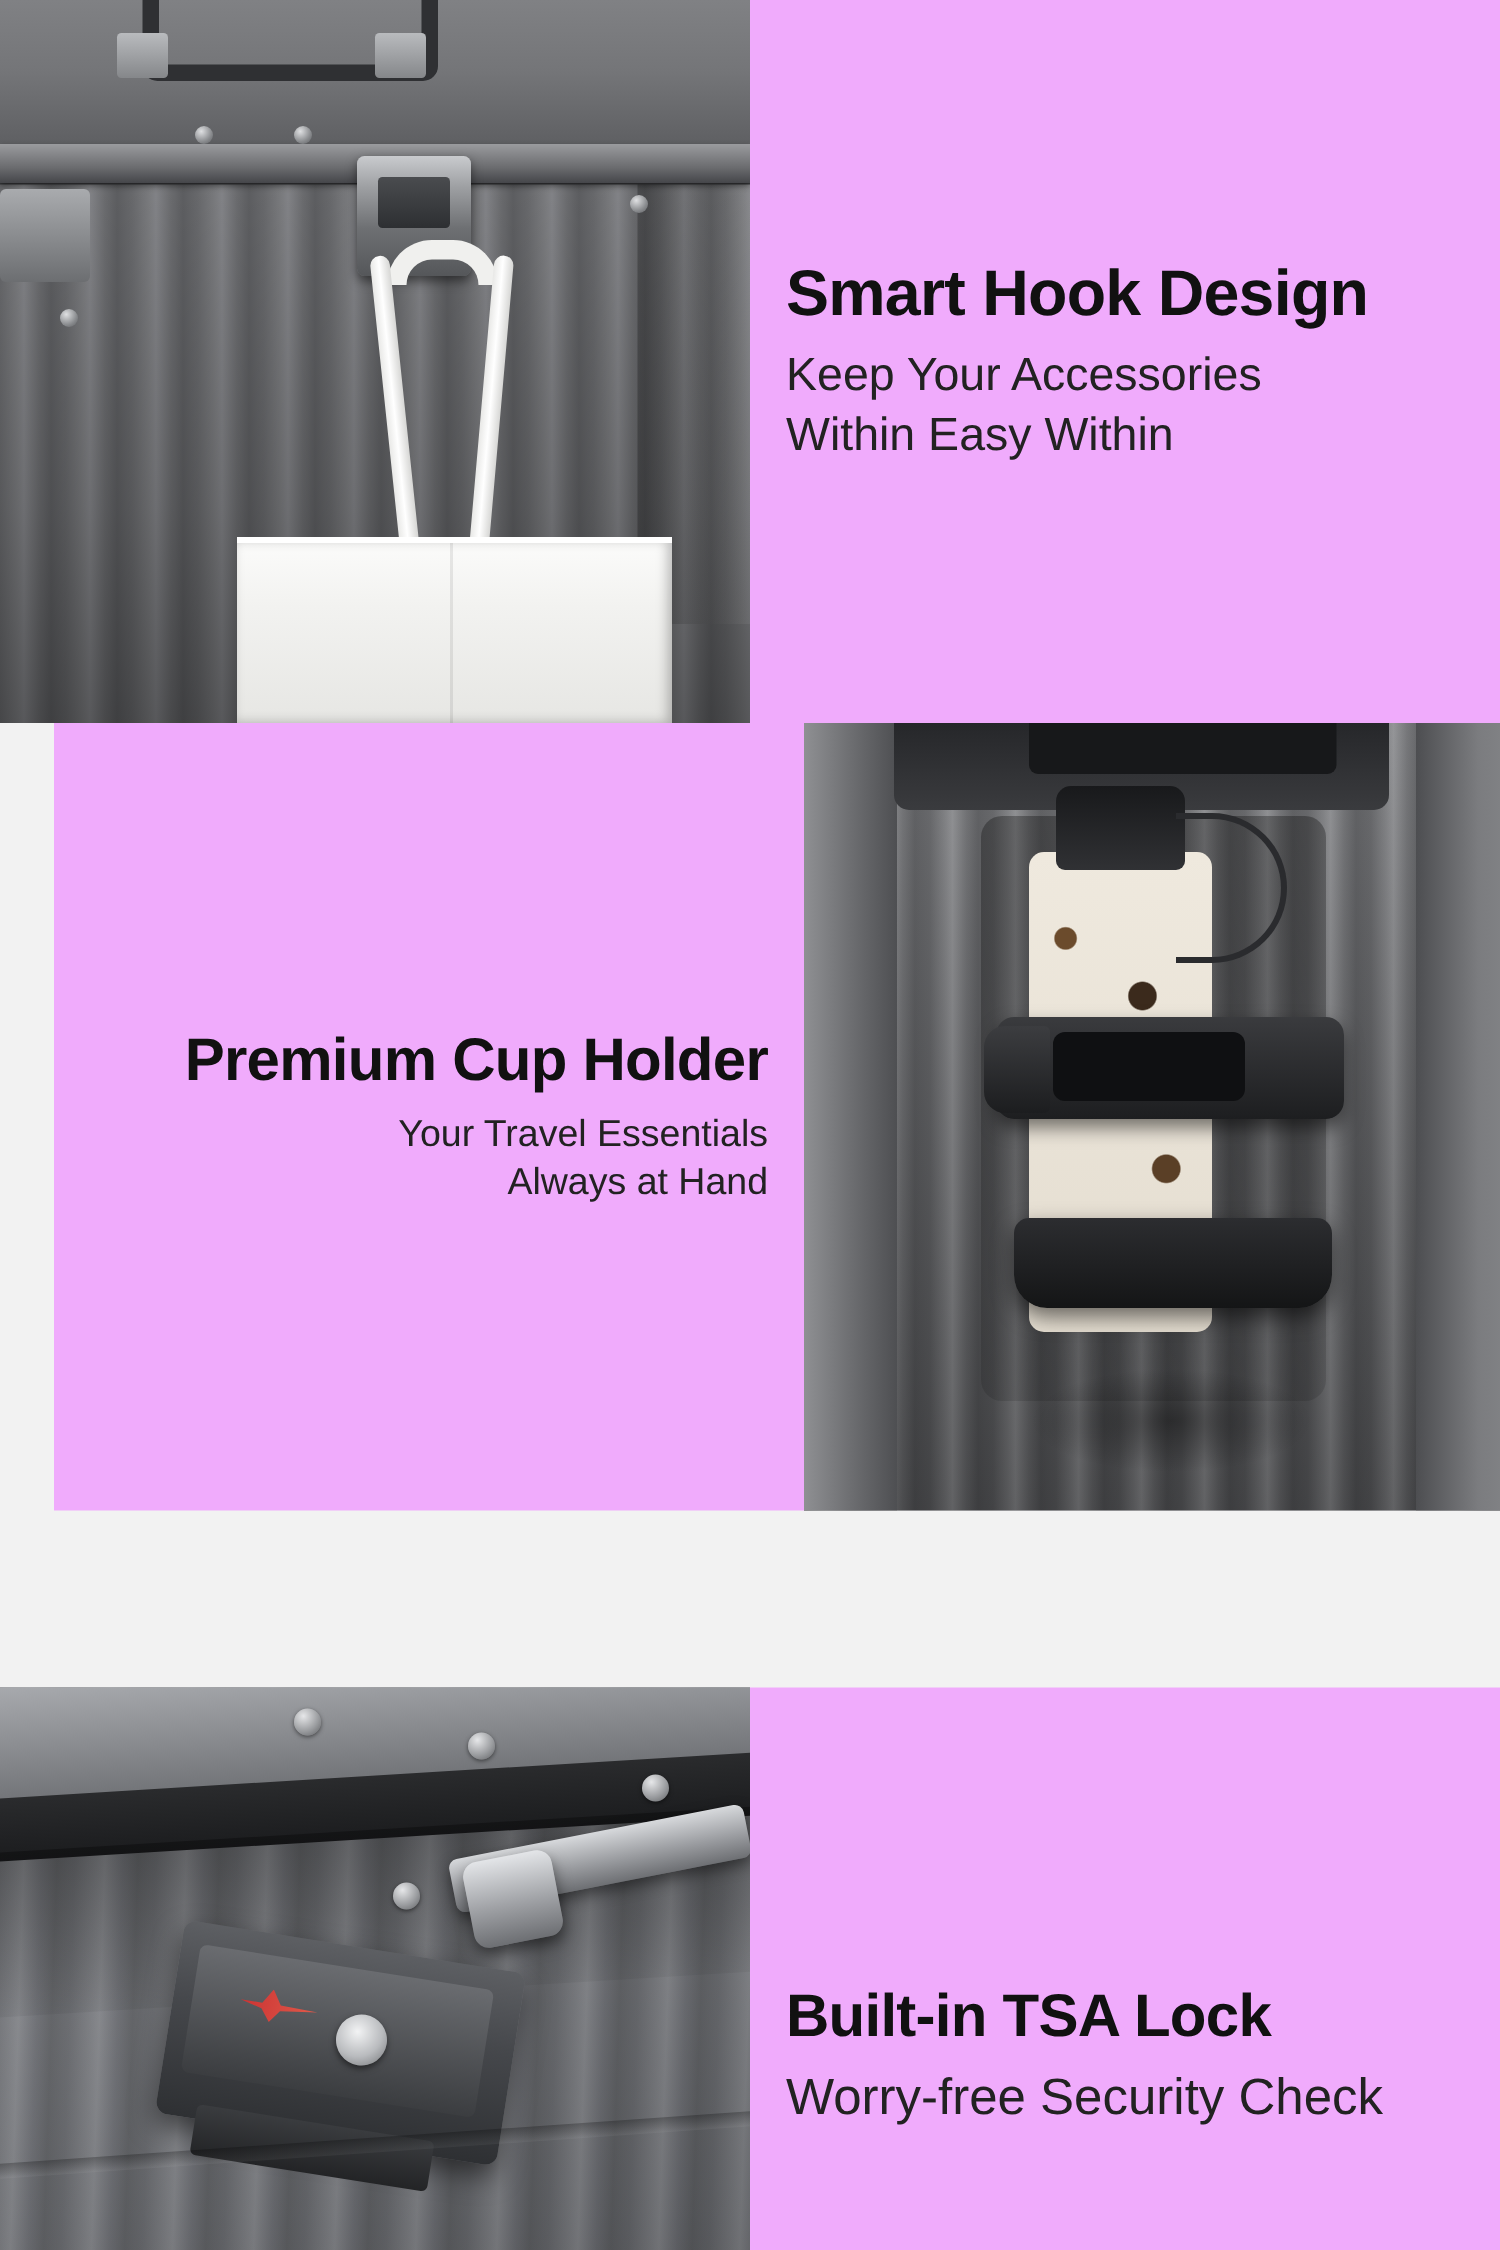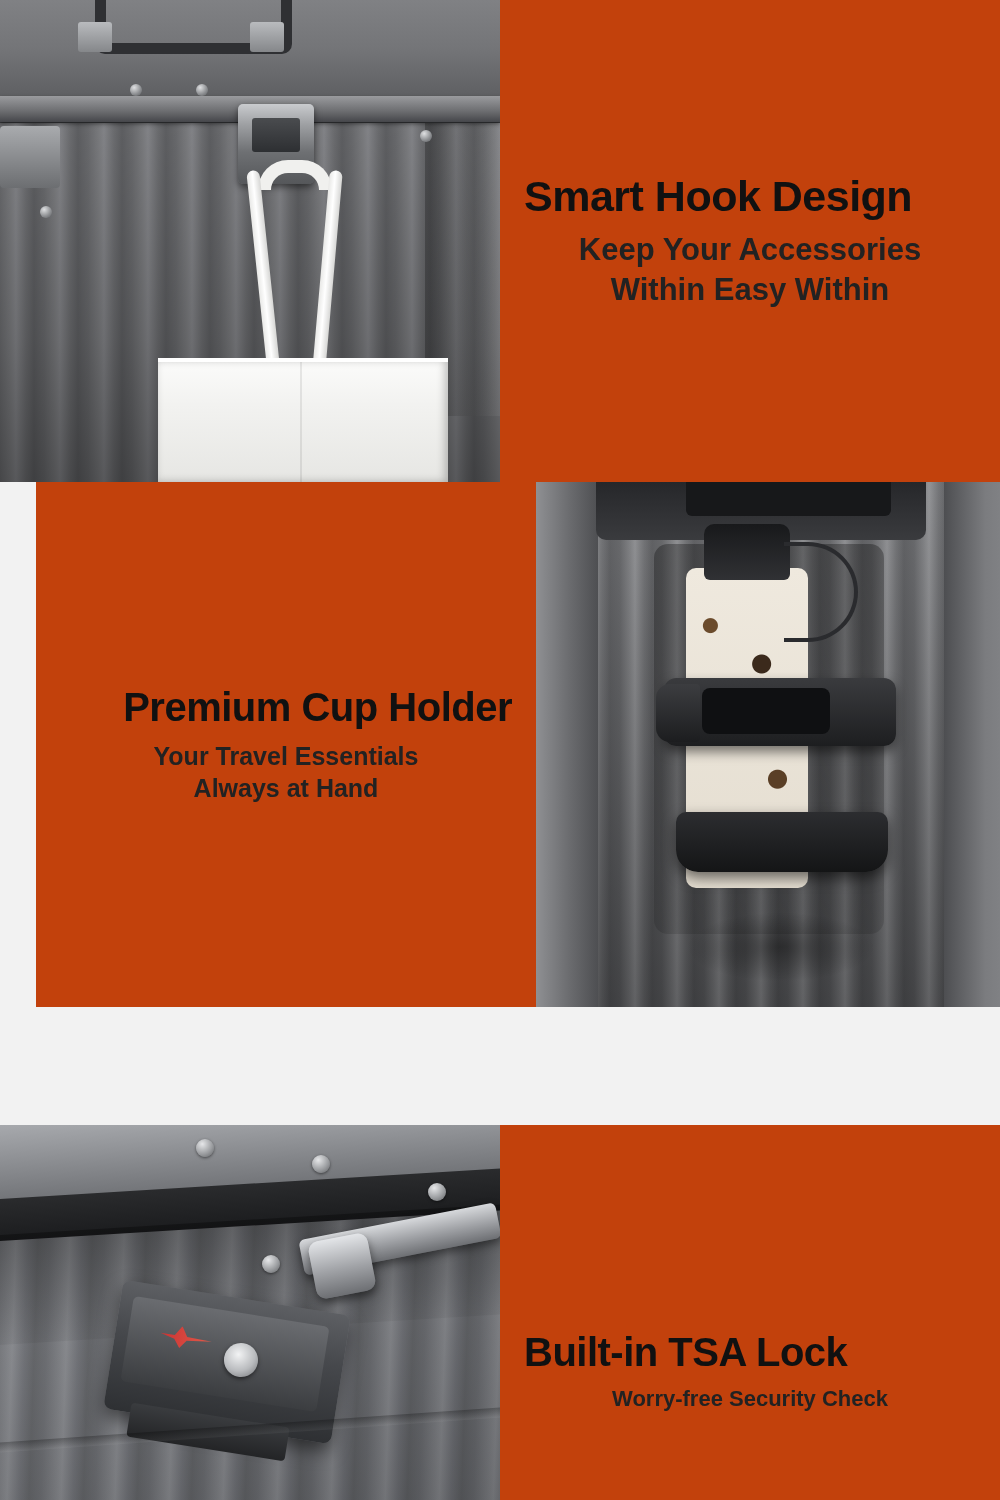--- a/index.html
+++ b/index.html
@@ -25,52 +25,51 @@
     display: flex;
     width: 1000px;
   }
   .row-1 { height: 482px; }
   .row-2 { height: 643px; margin-left: 36px; }
   .row-3 { height: 550px; }
 
   .cell-img { position: relative; overflow: hidden; }
   .cell-txt {
     position: relative;
-    background: #c2410c;
+    background: #f0abfc;
     display: flex;
     flex-direction: column;
     justify-content: center;
     overflow: hidden;
   }
 
   
   .txt-inner { padding: 0 24px; }
   .headline {
     font-weight: bold;
     color: #111111;
     letter-spacing: -0.5px;
     line-height: 1.12;
     margin: 0 0 10px 0;
   }
   .subline {
     color: #222222;
     line-height: 1.28;
     margin: 0;
-    font-weight: 700;
-    text-align: center;
+    font-weight: 400;
   }
   .align-left .txt-inner { text-align: left; }
   .align-right .txt-inner { text-align: right; }
 
   .h-1 { font-size: 43px; }
   .s-1 { font-size: 31px; }
   .h-2 { font-size: 40px; }
   .s-2 { font-size: 25px; }
   .h-3 { font-size: 40px; }
-  .s-3 { font-size: 22px; }
+  .s-3 { font-size: 34px; }
 
   
   .img1 { width: 500px; height: 482px; background: #6f7073; }
   .img1 .body {
     position: absolute; inset: 0;
     background:
       linear-gradient(180deg, rgba(255,255,255,0.10) 0%, rgba(0,0,0,0.00) 18%, rgba(0,0,0,0.18) 70%, rgba(0,0,0,0.34) 100%),
       repeating-linear-gradient(90deg,
         #6a6b6e 0px, #7c7d80 11px, #85868a 16px, #6d6e71 26px, #5f6063 34px, #6a6b6e 44px);
   }

